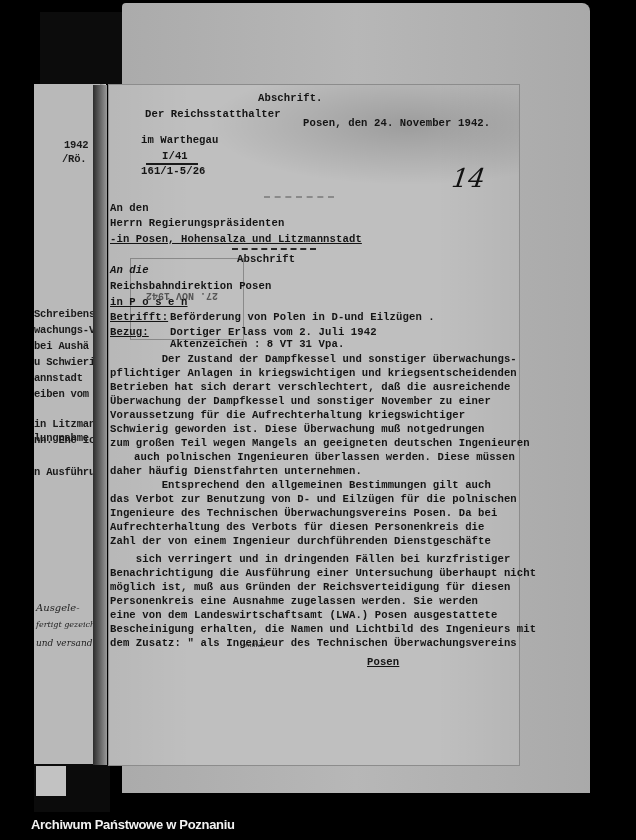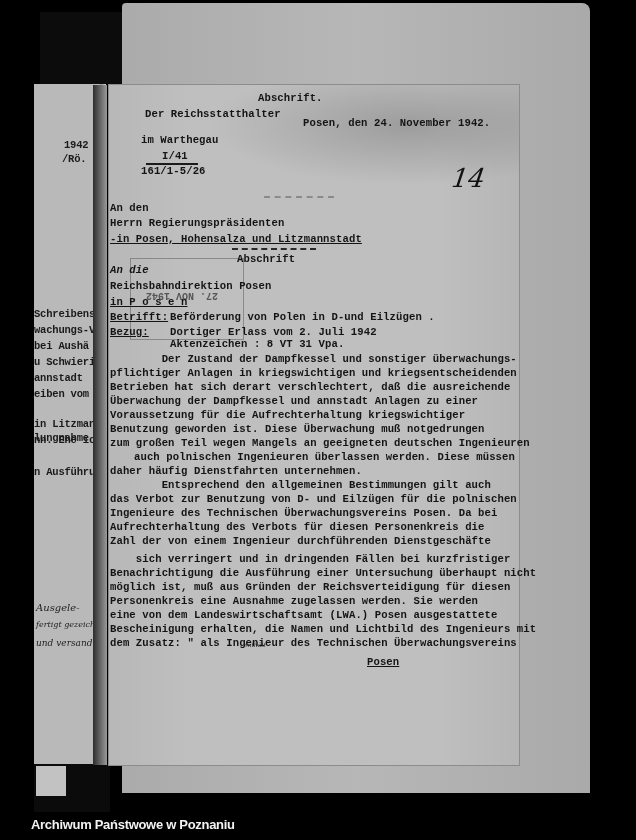--- a/index.html
+++ b/index.html
@@ -108,23 +108,23 @@
   <span class="t u" style="left:110px;top:311px;">Betrifft:</span>
   <span class="t" style="left:170px;top:311px;">Beförderung von Polen in D-und Eilzügen .</span>
   <span class="t u" style="left:110px;top:326px;">Bezug:</span>
   <span class="t" style="left:170px;top:326px;">Dortiger Erlass vom 2. Juli 1942</span>
   <span class="t" style="left:170px;top:338px;">Aktenzeichen : 8 VT 31 Vpa.</span>
 
   <div style="position:absolute;left:110px;top:353px;">
     <div class="t" style="position:relative;white-space:pre;">        Der Zustand der Dampfkessel und sonstiger überwachungs-</div>
     <div class="t" style="position:relative;white-space:pre;margin-top:1px;">pflichtiger Anlagen in kriegswichtigen und kriegsentscheidenden</div>
     <div class="t" style="position:relative;white-space:pre;margin-top:1px;">Betrieben hat sich derart verschlechtert, daß die ausreichende</div>
-    <div class="t" style="position:relative;white-space:pre;margin-top:1px;">Überwachung der Dampfkessel und annstadt Anlagen zu einer</div>
+    <div class="t" style="position:relative;white-space:pre;margin-top:1px;">Überwachung der Dampfkessel und sonstiger November zu einer</div>
     <div class="t" style="position:relative;white-space:pre;margin-top:1px;">Voraussetzung für die Aufrechterhaltung kriegswichtiger</div>
-    <div class="t" style="position:relative;white-space:pre;margin-top:1px;">Benutzung geworden ist. Diese Überwachung muß notgedrungen</div>
+    <div class="t" style="position:relative;white-space:pre;margin-top:1px;">Schwierig geworden ist. Diese Überwachung muß notgedrungen</div>
     <div class="t" style="position:relative;white-space:pre;margin-top:1px;">zum großen Teil wegen Mangels an geeigneten deutschen Ingenieuren</div>
     <div class="t" style="position:relative;white-space:pre;margin-top:1px;padding-left:24px;">auch polnischen Ingenieuren überlassen werden. Diese müssen</div>
     <div class="t" style="position:relative;white-space:pre;margin-top:1px;">daher häufig Dienstfahrten unternehmen.</div>
     <div class="t" style="position:relative;white-space:pre;margin-top:1px;">        Entsprechend den allgemeinen Bestimmungen gilt auch</div>
     <div class="t" style="position:relative;white-space:pre;margin-top:1px;">das Verbot zur Benutzung von D- und Eilzügen für die polnischen</div>
     <div class="t" style="position:relative;white-space:pre;margin-top:1px;">Ingenieure des Technischen Überwachungsvereins Posen. Da bei</div>
     <div class="t" style="position:relative;white-space:pre;margin-top:1px;">Aufrechterhaltung des Verbots für diesen Personenkreis die</div>
     <div class="t" style="position:relative;white-space:pre;margin-top:1px;">Zahl der von einem Ingenieur durchführenden Dienstgeschäfte</div>
     <div class="t" style="position:relative;white-space:pre;margin-top:5px;text-align:center;">sich verringert und in dringenden Fällen bei kurzfristiger</div>
     <div class="t" style="position:relative;white-space:pre;margin-top:1px;">Benachrichtigung die Ausführung einer Untersuchung überhaupt nicht</div>

